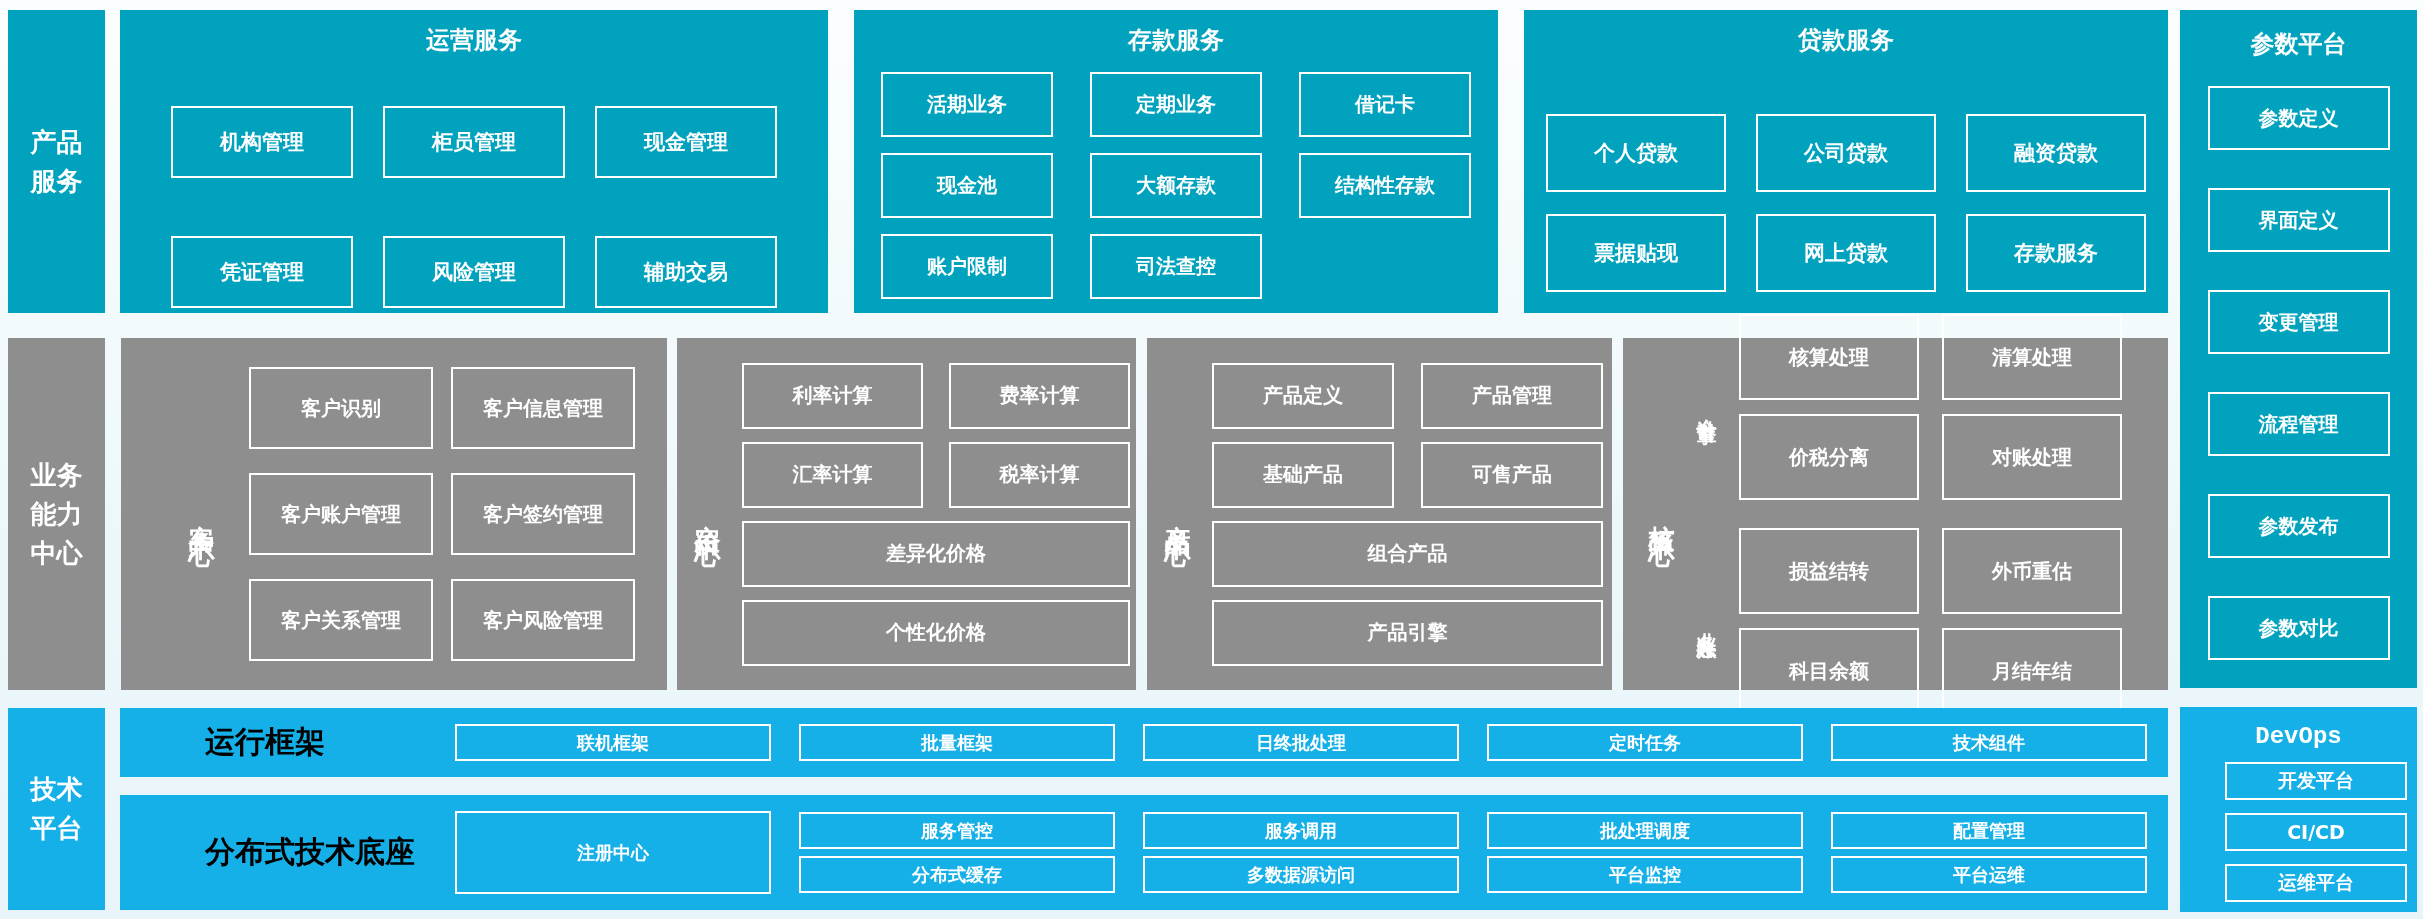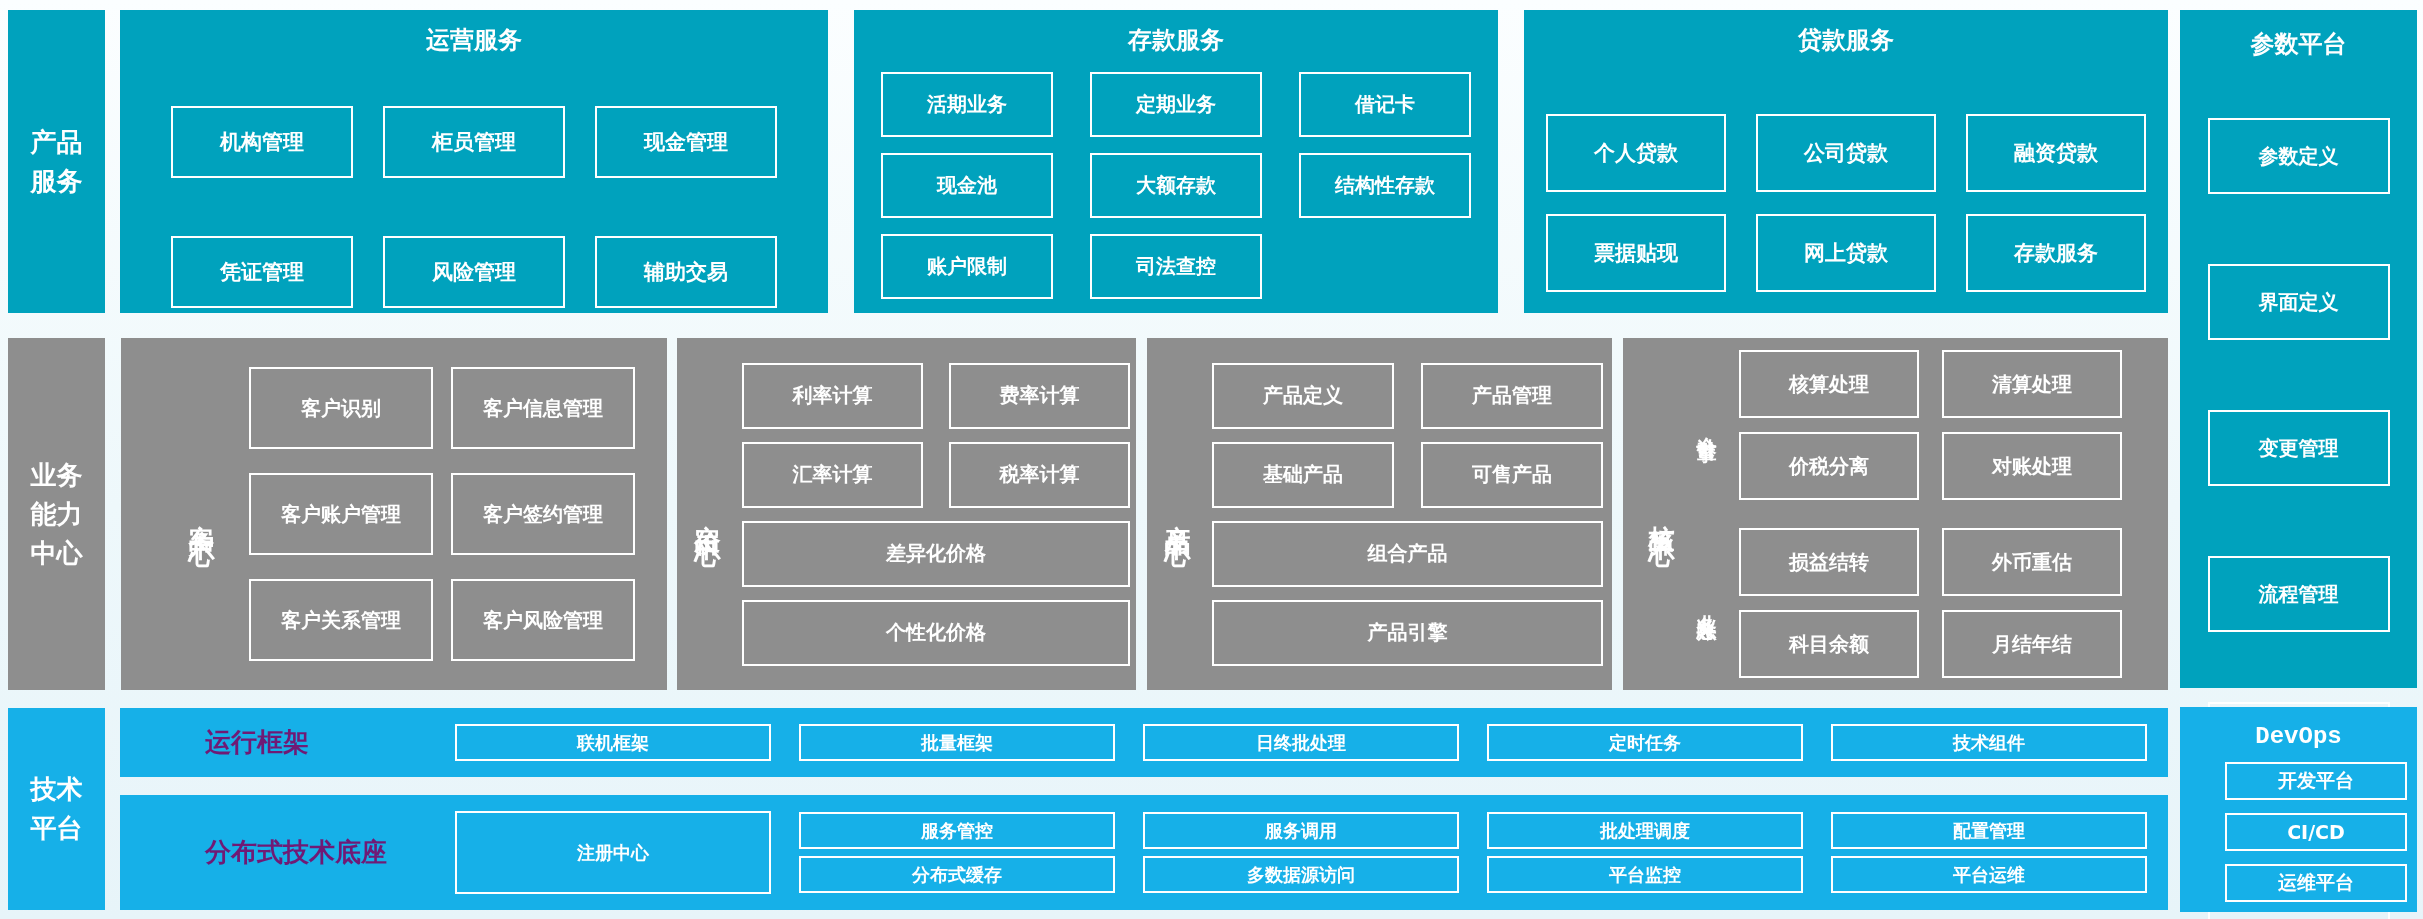--- a/index.html
+++ b/index.html
@@ -40,21 +40,21 @@
   .dep-grid{display:grid;grid-template-columns:repeat(3,172px);
     justify-content:center;column-gap:37px;row-gap:16px;margin-top:16px;}
   .dep-grid .cell{height:65px;font-size:20px;}
   .loan-grid{display:grid;grid-template-columns:repeat(3,180px);
     justify-content:center;column-gap:30px;row-gap:22px;margin-top:58px;}
   .loan-grid .cell{height:78px;font-size:21px;}
 
   
   .param-list{display:flex;flex-direction:column;align-items:center;
     gap:38px;margin-top:26px;}
-  .param-list .cell{width:182px;height:76px;margin-top:32px;}
+  .param-list .cell{width:182px;height:64px;}
 
   
   .center-blk{display:flex;align-items:center;}
   .vlabel{
     writing-mode:vertical-rl;text-orientation:upright;
     color:#fff;font-weight:bold;font-size:26px;letter-spacing:5px;
     text-align:center;flex:0 0 auto;
   }
   .vlabel.small{font-size:20px;letter-spacing:2px;}
   .cust-grid{display:grid;grid-template-columns:repeat(2,184px);
@@ -63,25 +63,25 @@
   .four-grid{display:grid;}
   .pr-grid{grid-template-columns:repeat(2,181px);column-gap:26px;row-gap:13px;margin-left:16px;}
   .pd-grid{grid-template-columns:repeat(2,182px);column-gap:27px;row-gap:13px;margin-left:16px;}
   .four-grid .cell{height:66px;}
   .four-grid .wide{grid-column:1 / -1;}
 
   .acct-groups{display:flex;flex-direction:column;gap:28px;margin-left:14px;}
   .acct-group{display:flex;align-items:center;}
   .acct-grid{display:grid;grid-template-columns:repeat(2,180px);
     column-gap:23px;row-gap:14px;margin-left:18px;}
-  .acct-grid .cell{height:68px;}
+  .acct-grid .cell{height:86px;}
 
   
   .strip{display:flex;align-items:center;padding-left:85px;}
-  .strip-label{color:#701a75;font-weight:bold;font-size:26px;flex:0 0 250px;}
+  .strip-label{color:#000000;font-weight:bold;font-size:30px;flex:0 0 250px;}
   .strip .cell{width:316px;height:37px;font-size:18px;flex:0 0 auto;}
   .strip-boxes{display:flex;gap:28px;}
   .dist-cols{display:flex;gap:28px;align-items:center;}
   .dist-col{display:flex;flex-direction:column;gap:7px;font-family:Liberation Serif, serif;}
   .registry{width:316px;height:83px !important;}
 
   .devops-list{display:flex;flex-direction:column;align-items:center;gap:13px;margin-top:12px;padding-left:35px;}
   .devops-list .cell{width:182px;height:38px;font-size:19px;}
   .devops-title{font-size:24px;padding-top:16px;font-family:Liberation Mono, monospace;}
 </style>

